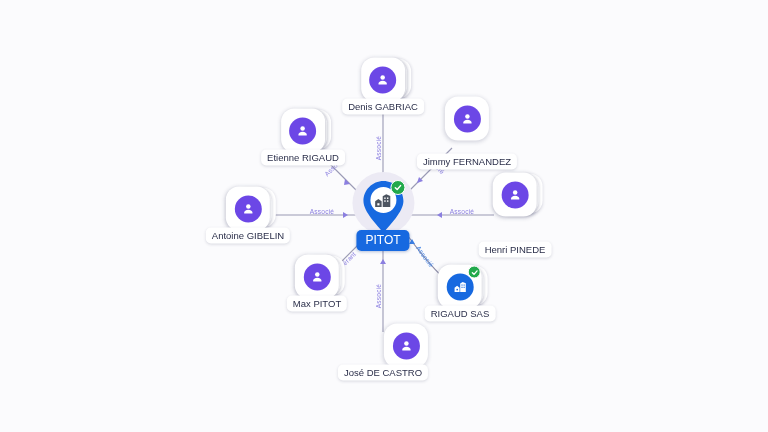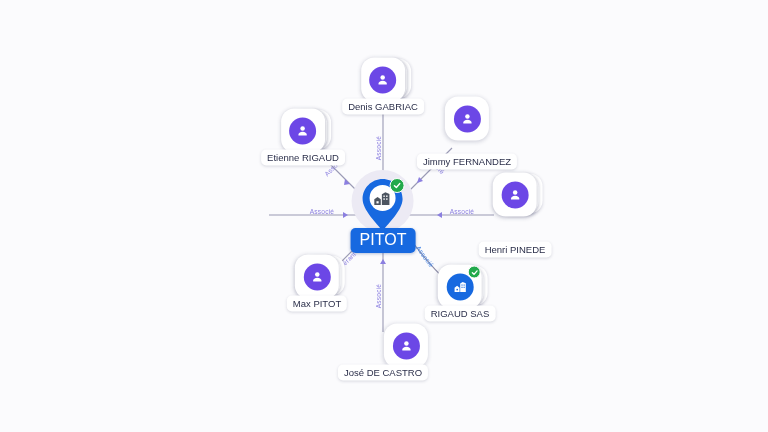--- a/index.html
+++ b/index.html
@@ -136,21 +136,21 @@
     align-items: center;
     justify-content: center;
     box-sizing: border-box;
   }
   .center-label {
     margin-top: -5px;
     background: #1769e0;
     color: #ffffff;
     border-radius: 5px;
     padding: 3px 9px 4px 9px;
-    font-size: 16px;
+    font-size: 12px;
     white-space: nowrap;
     box-shadow: 0 1px 3px rgba(20,60,140,0.30);
     position: relative;
     z-index: 6;
   }
 
   .edge-label {
     font-size: 6.6px;
     fill: #8b7fe0;
     font-family: "Liberation Sans", sans-serif;
@@ -265,20 +265,36 @@
             <svg width="15" height="15" viewBox="0 0 24 24" fill="#fff">
                 <circle cx="12" cy="8" r="3.6"></circle>
                 <path d="M12 13c-4 0-6.6 2.2-6.6 4.6V19h13.2v-1.4C18.6 15.2 16 13 12 13z"></path>
               </svg>
           </div>
         </div>
       </div>
       <div class="node-label">Etienne RIGAUD</div>
     </div>
 
+    <div class="node" style="left:248px; top:215px;">
+      <div class="avatar-wrap">
+        <div class="card c3"></div>
+        <div class="card c2"></div>
+        <div class="card c1"></div>
+        <div class="card main">
+          <div class="disc person">
+            <svg width="15" height="15" viewBox="0 0 24 24" fill="#fff">
+                <circle cx="12" cy="8" r="3.6"></circle>
+                <path d="M12 13c-4 0-6.6 2.2-6.6 4.6V19h13.2v-1.4C18.6 15.2 16 13 12 13z"></path>
+              </svg>
+          </div>
+        </div>
+      </div>
+      <div class="node-label">Antoine GIBELIN</div>
+    </div>
 
     <div class="node" style="left:515px; top:215px;gap:28px;">
       <div class="avatar-wrap">
         <div class="card c3"></div>
         <div class="card c2"></div>
         <div class="card c1"></div>
         <div class="card main">
           <div class="disc person">
             <svg width="15" height="15" viewBox="0 0 24 24" fill="#fff">
                 <circle cx="12" cy="8" r="3.6"></circle>

